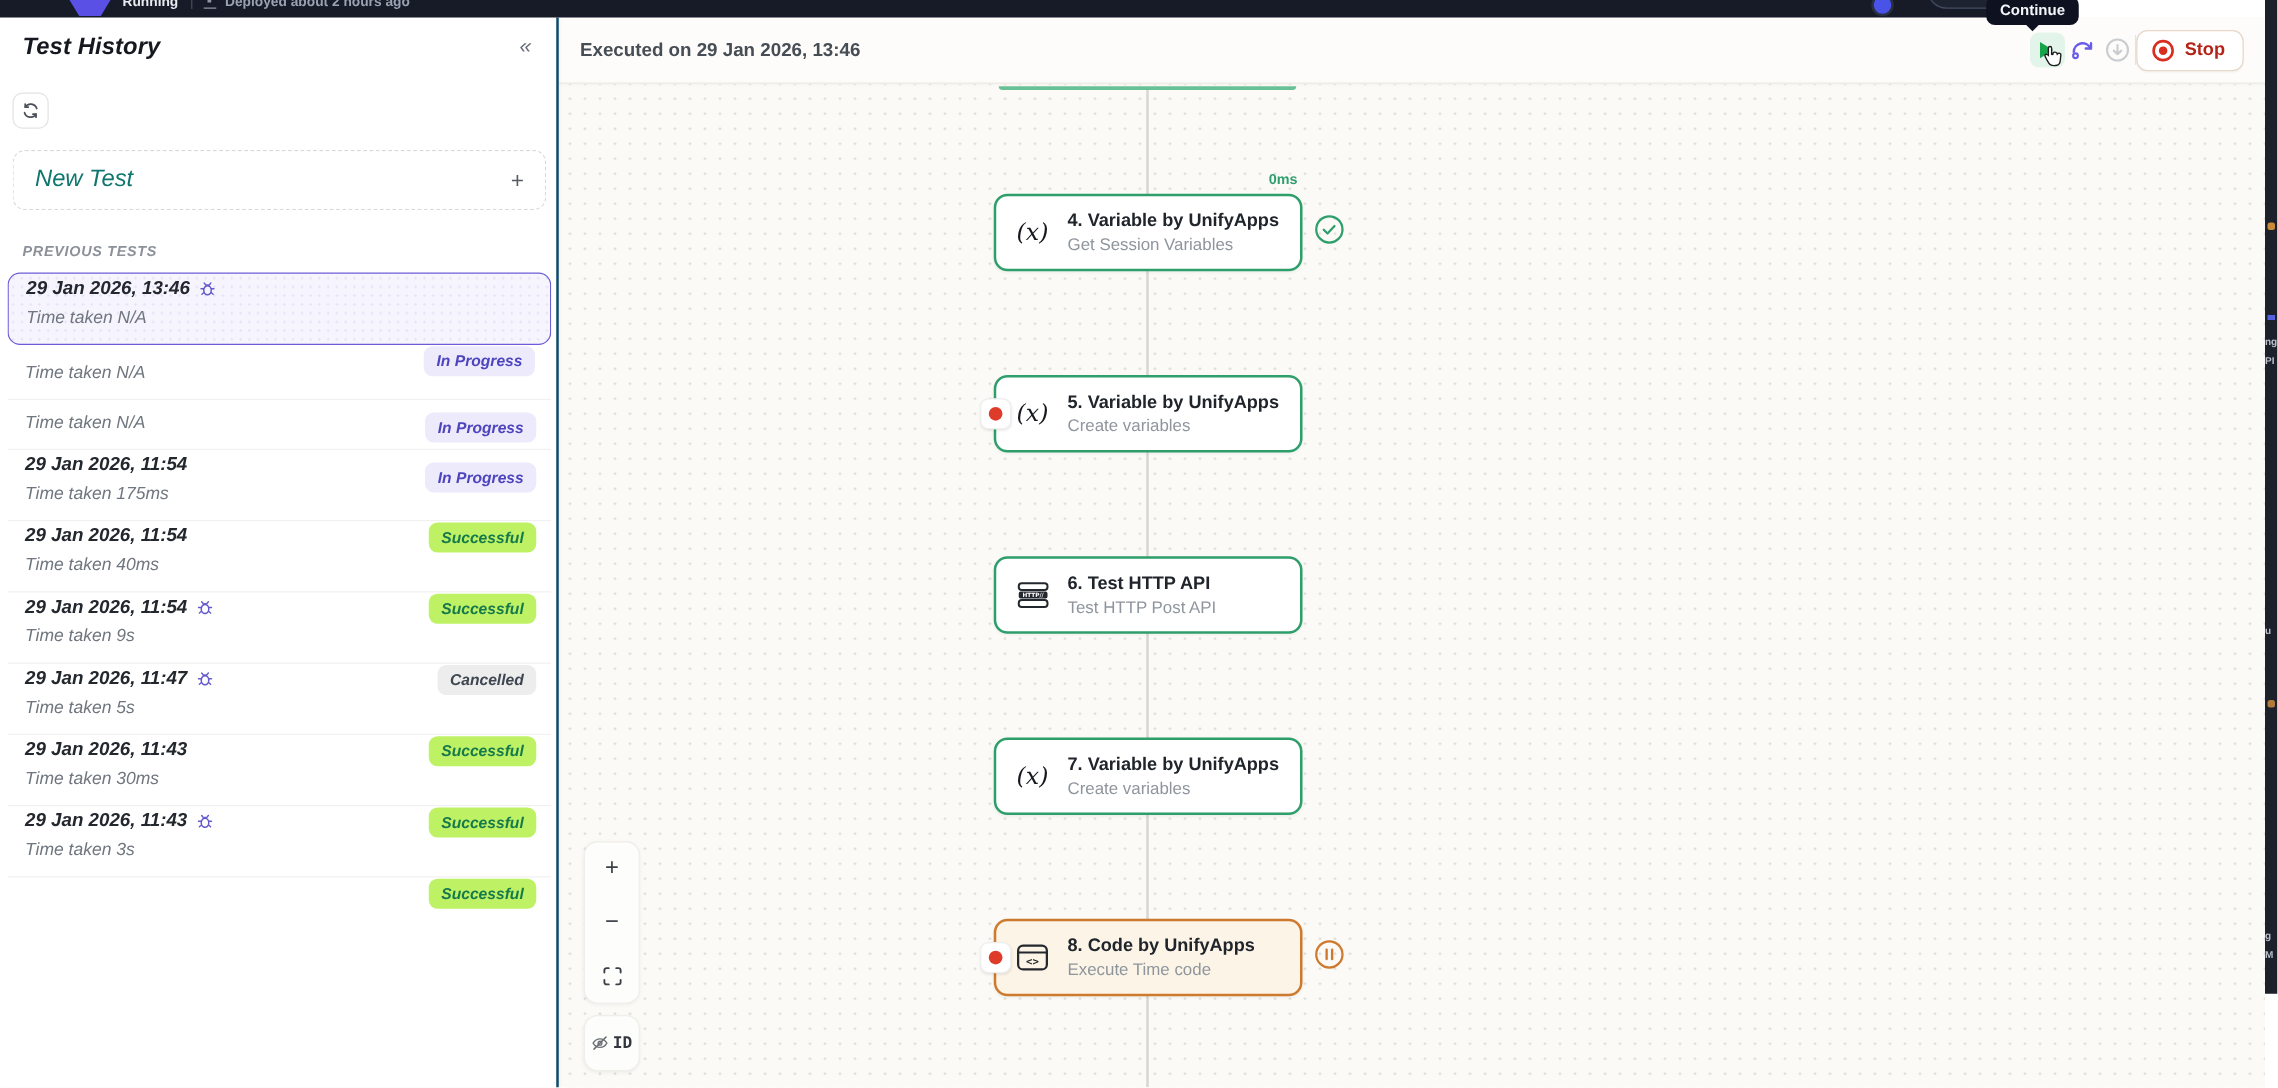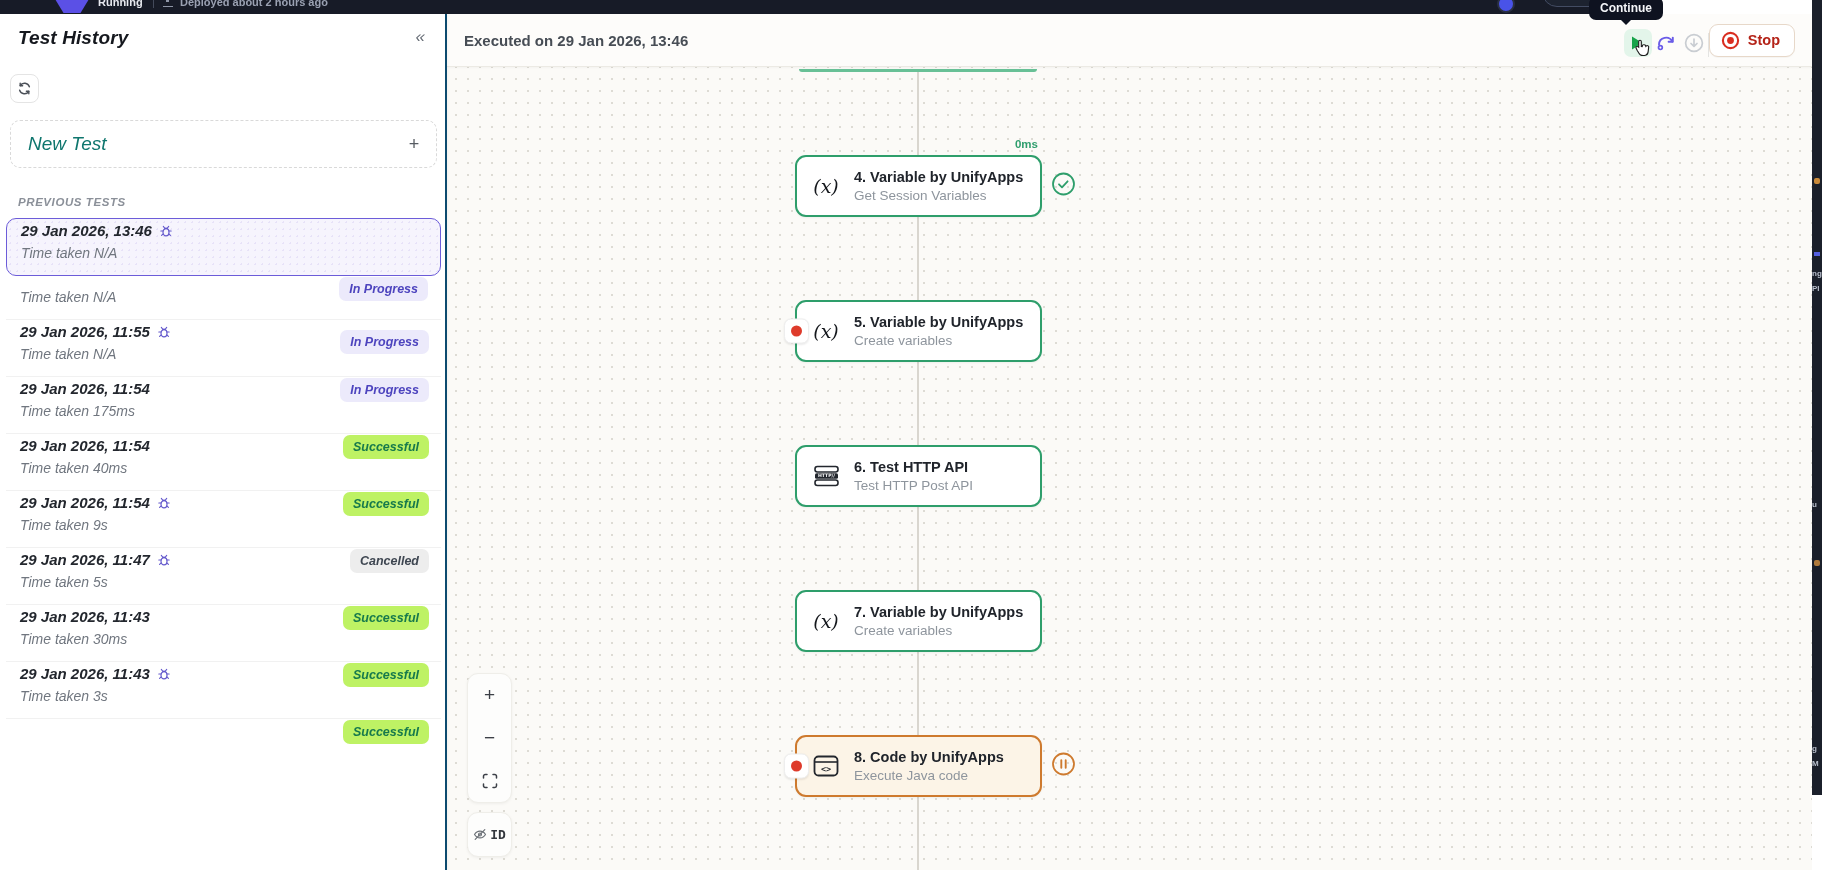--- a/index.html
+++ b/index.html
@@ -65,21 +65,21 @@
   .b-progress { background:#ECEAFB; color:#4D44BE; }
   .b-success  { background:#bef264; color:#16794C; }
   .b-cancel   { background:#EDEDED; color:#3E4651; }
 
   
   .canvas { position:absolute; left:447px; top:14px; width:1365px; height:856px; background:#FBFAF7; }
   .canvas-header { position:relative; height:53px; background:#FDFCFA;
     border-bottom:1px solid #ECEAE4; box-shadow:0 1px 2px rgba(0,0,0,.03);
     display:flex; align-items:center; padding:16px 17px; z-index:5; }
   .executed-label { font-size:15px; font-weight:700; color:#474D55; }
-  .hdr-actions { margin-left:auto; display:flex; align-items:flex-end; }
+  .hdr-actions { margin-left:auto; display:flex; align-items:center; }
   .icon-btn { width:28px; height:28px; border-radius:7px; display:flex; align-items:center;
     justify-content:center; cursor:pointer; position:relative; }
   .icon-btn.play { background:#E3F5EA; }
   .icon-btn.disabled { cursor:default; }
   .hdr-divider { width:1px; height:24px; background:#E4E4E2; }
   .stop-btn { display:flex; align-items:center; gap:8px; height:33px; padding:0 14px 0 11px;
     background:#fff; border:1px solid #E7D8C9; border-radius:9px; cursor:pointer;
     box-shadow:0 1px 1px rgba(0,0,0,.03); }
   .stop-label { font-size:14.5px; font-weight:700; color:#B42318; }
   .cursor-hand { position:absolute; left:10px; top:9px; pointer-events:none; z-index:9; }
@@ -180,28 +180,20 @@
     <div class="test-time">Time taken N/A</div>
     <span class="badge b-progress">In Progress</span>
   </div>
 
   <div class="test-item">
     <div class="test-time">Time taken N/A</div>
     <span class="badge b-progress">In Progress</span>
   </div>
 
   <div class="test-item">
-    <div class="test-row1">
-      <span class="test-date">29 Jan 2026, 11:55</span>
-      <svg class="bug" width="14" height="14" viewBox="0 0 14 14" fill="none">
-        <ellipse cx="7" cy="8.2" rx="3" ry="3.6" stroke="#6358CC" stroke-width="1.2"></ellipse>
-        <path d="M5.6 4.9a1.6 1.6 0 0 1 2.8 0" stroke="#6358CC" stroke-width="1.2"></path>
-        <path d="M5.5 3.8 4.3 2.4M8.5 3.8l1.2-1.4M3.9 7H1.8M12.2 7h-2.1M4.2 10l-1.7 1.4M9.8 10l1.7 1.4" stroke="#6358CC" stroke-width="1.1" stroke-linecap="round"></path>
-      </svg>
-    </div>
     <div class="test-time">Time taken N/A</div>
     <span class="badge b-progress">In Progress</span>
   </div>
 
   <div class="test-item">
     <div class="test-row1">
       <span class="test-date">29 Jan 2026, 11:54</span>
 
     </div>
     <div class="test-time">Time taken 175ms</div>
@@ -382,21 +374,21 @@
 
     <span class="node-icon icon-code">
       <svg width="26" height="22" viewBox="0 0 26 22">
         <rect x="1.5" y="1.5" width="23" height="19" rx="4" fill="none" stroke="#23272E" stroke-width="1.8"></rect>
         <line x1="1.5" y1="7" x2="24.5" y2="7" stroke="#23272E" stroke-width="1.6"></line>
         <text x="13" y="17" text-anchor="middle" font-family="DejaVu Sans Mono,monospace" font-size="8.5" font-weight="bold" fill="#23272E" class="code-text">&lt;&gt;</text>
       </svg>
     </span>
     <span class="node-texts">
       <div class="node-title">8. Code by UnifyApps</div>
-      <div class="node-sub">Execute Java code</div>
+      <div class="node-sub">Execute Time code</div>
     </span>
 
     <span class="status-icon st-paused">
       <svg width="25" height="25" viewBox="0 0 25 25" fill="none">
         <circle cx="12.5" cy="12.5" r="10.5" stroke="#CE7A2E" stroke-width="1.8"></circle>
         <path d="M10.3 8.8v7.4M14.7 8.8v7.4" stroke="#CE7A2E" stroke-width="1.9" stroke-linecap="round"></path>
       </svg>
     </span>
   </div>
 </div>

